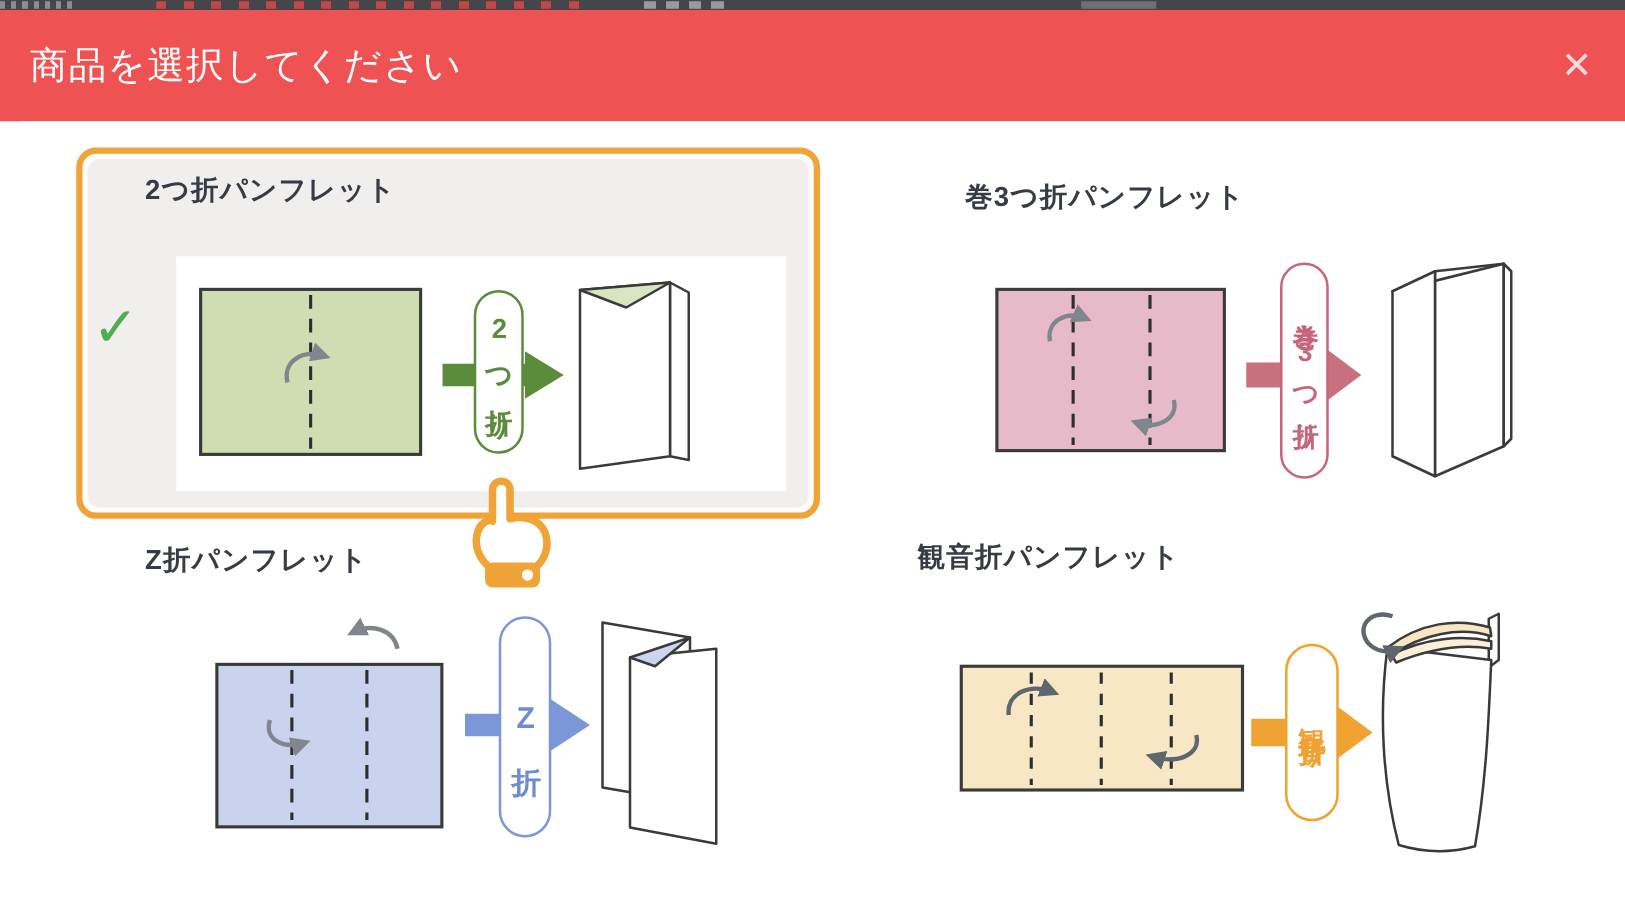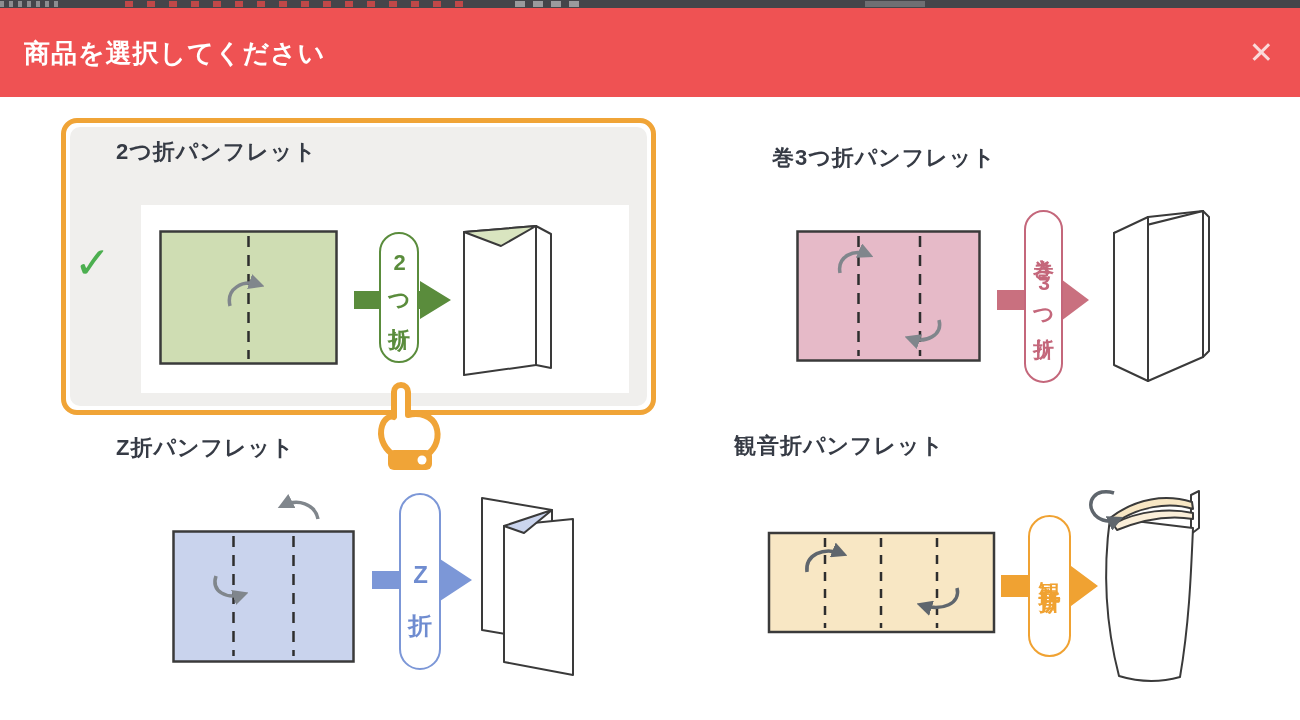--- a/index.html
+++ b/index.html
@@ -10,21 +10,21 @@
   .bg-strip { position:absolute; top:0; left:0; width:1300px; height:8px; background:#45454a; }
   .bg-strip .mark { position:absolute; top:1px; height:6px; }
   .m1 { left:0;   width:60px;  background:repeating-linear-gradient(90deg,#8d8d90 0 4px,transparent 4px 9px); }
   .m2 { left:125px; width:340px; background:repeating-linear-gradient(90deg,#c04848 0 8px,transparent 8px 22px); }
   .m3 { left:515px; width:70px;  background:repeating-linear-gradient(90deg,#9a9a9d 0 10px,transparent 10px 18px); }
   .m4 { left:865px; width:60px;  background:#6f6f73; }
 
   
   .modal-header { position:absolute; top:8px; left:0; width:1300px; height:89px; background:#EF5253; }
   .modal-title { position:absolute; left:24px; top:50%; transform:translateY(-50%);
-    color:#fff; font-size:26px; font-weight:bold; letter-spacing:1px; }
+    color:#fff; font-size:30px; font-weight:normal; letter-spacing:1px; }
   .close-btn { position:absolute; right:26px; top:50%; transform:translateY(-50%);
     color:#FADADA; font-size:30px; font-weight:bold; cursor:pointer; line-height:1; }
 
   .modal-body { position:absolute; top:97px; left:16px; width:1300px; height:533px; background:#fff; }
 
   
   .product-card { position:absolute; cursor:pointer; }
   .product-card.selected { left:45px; top:21px; width:595px; height:297px;
     border:5px solid #F0A437; border-radius:16px; background:#fff; }
   .card-surface { position:absolute; inset:4px; background:#F0EFED; border-radius:10px; }

